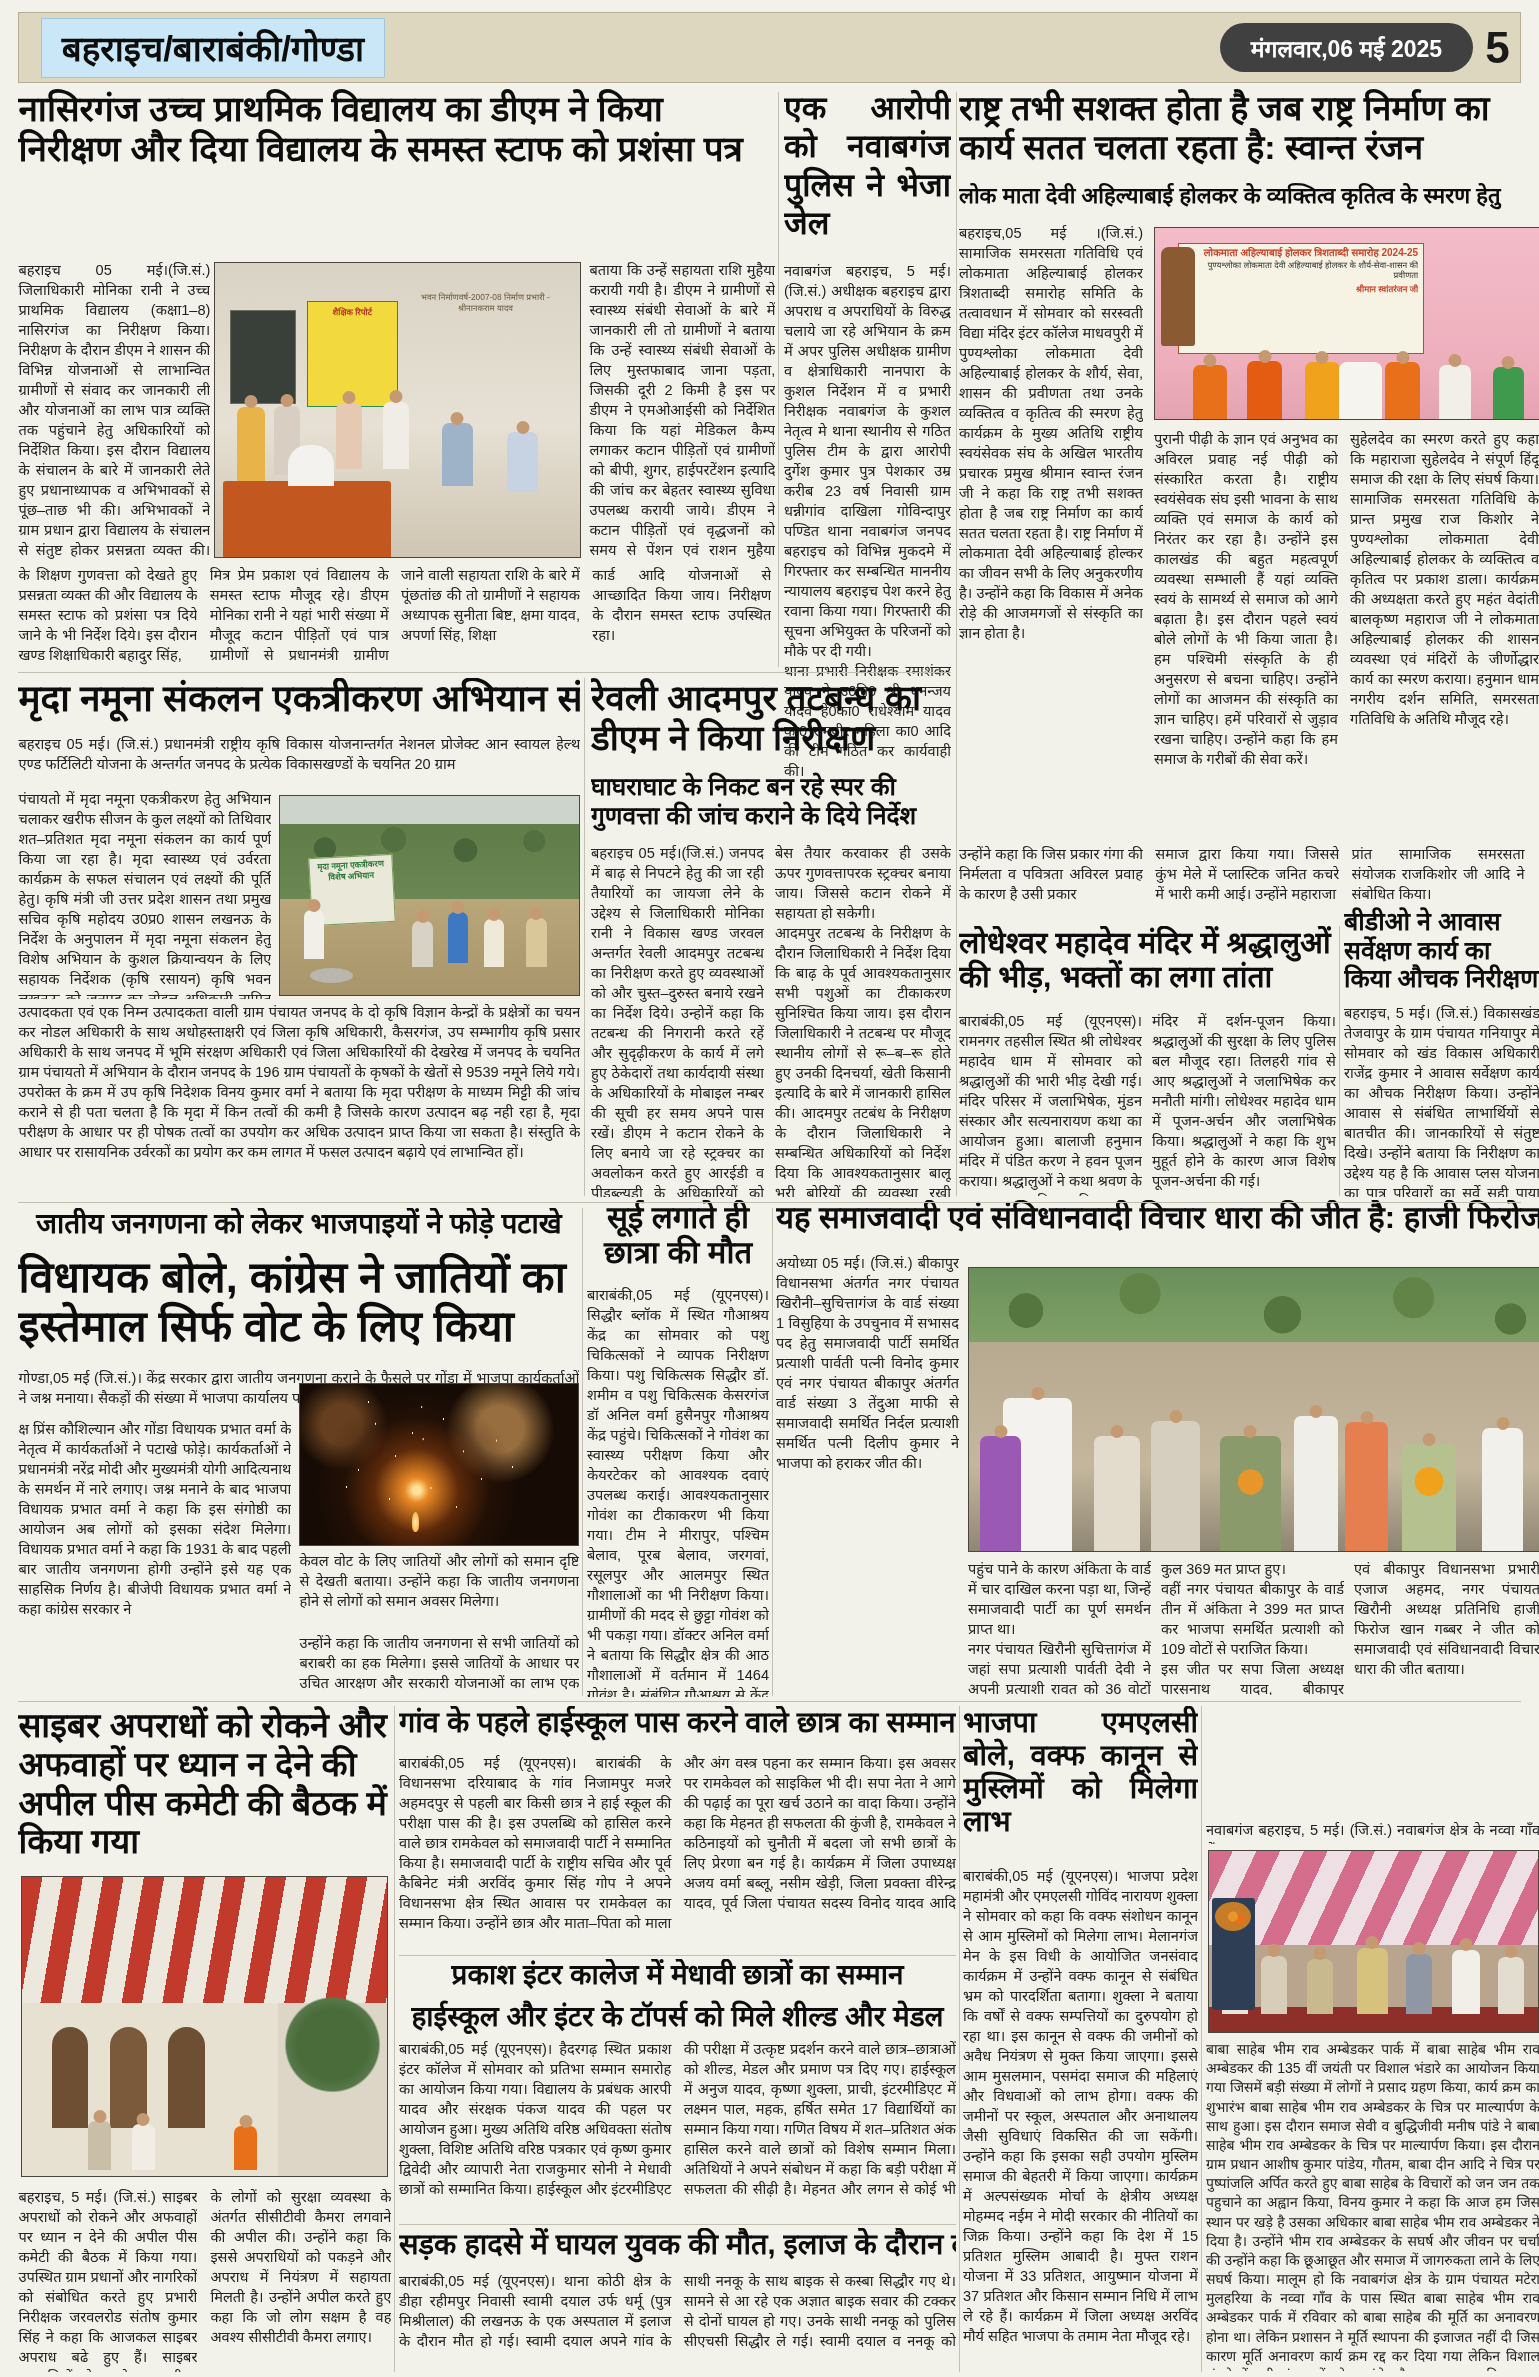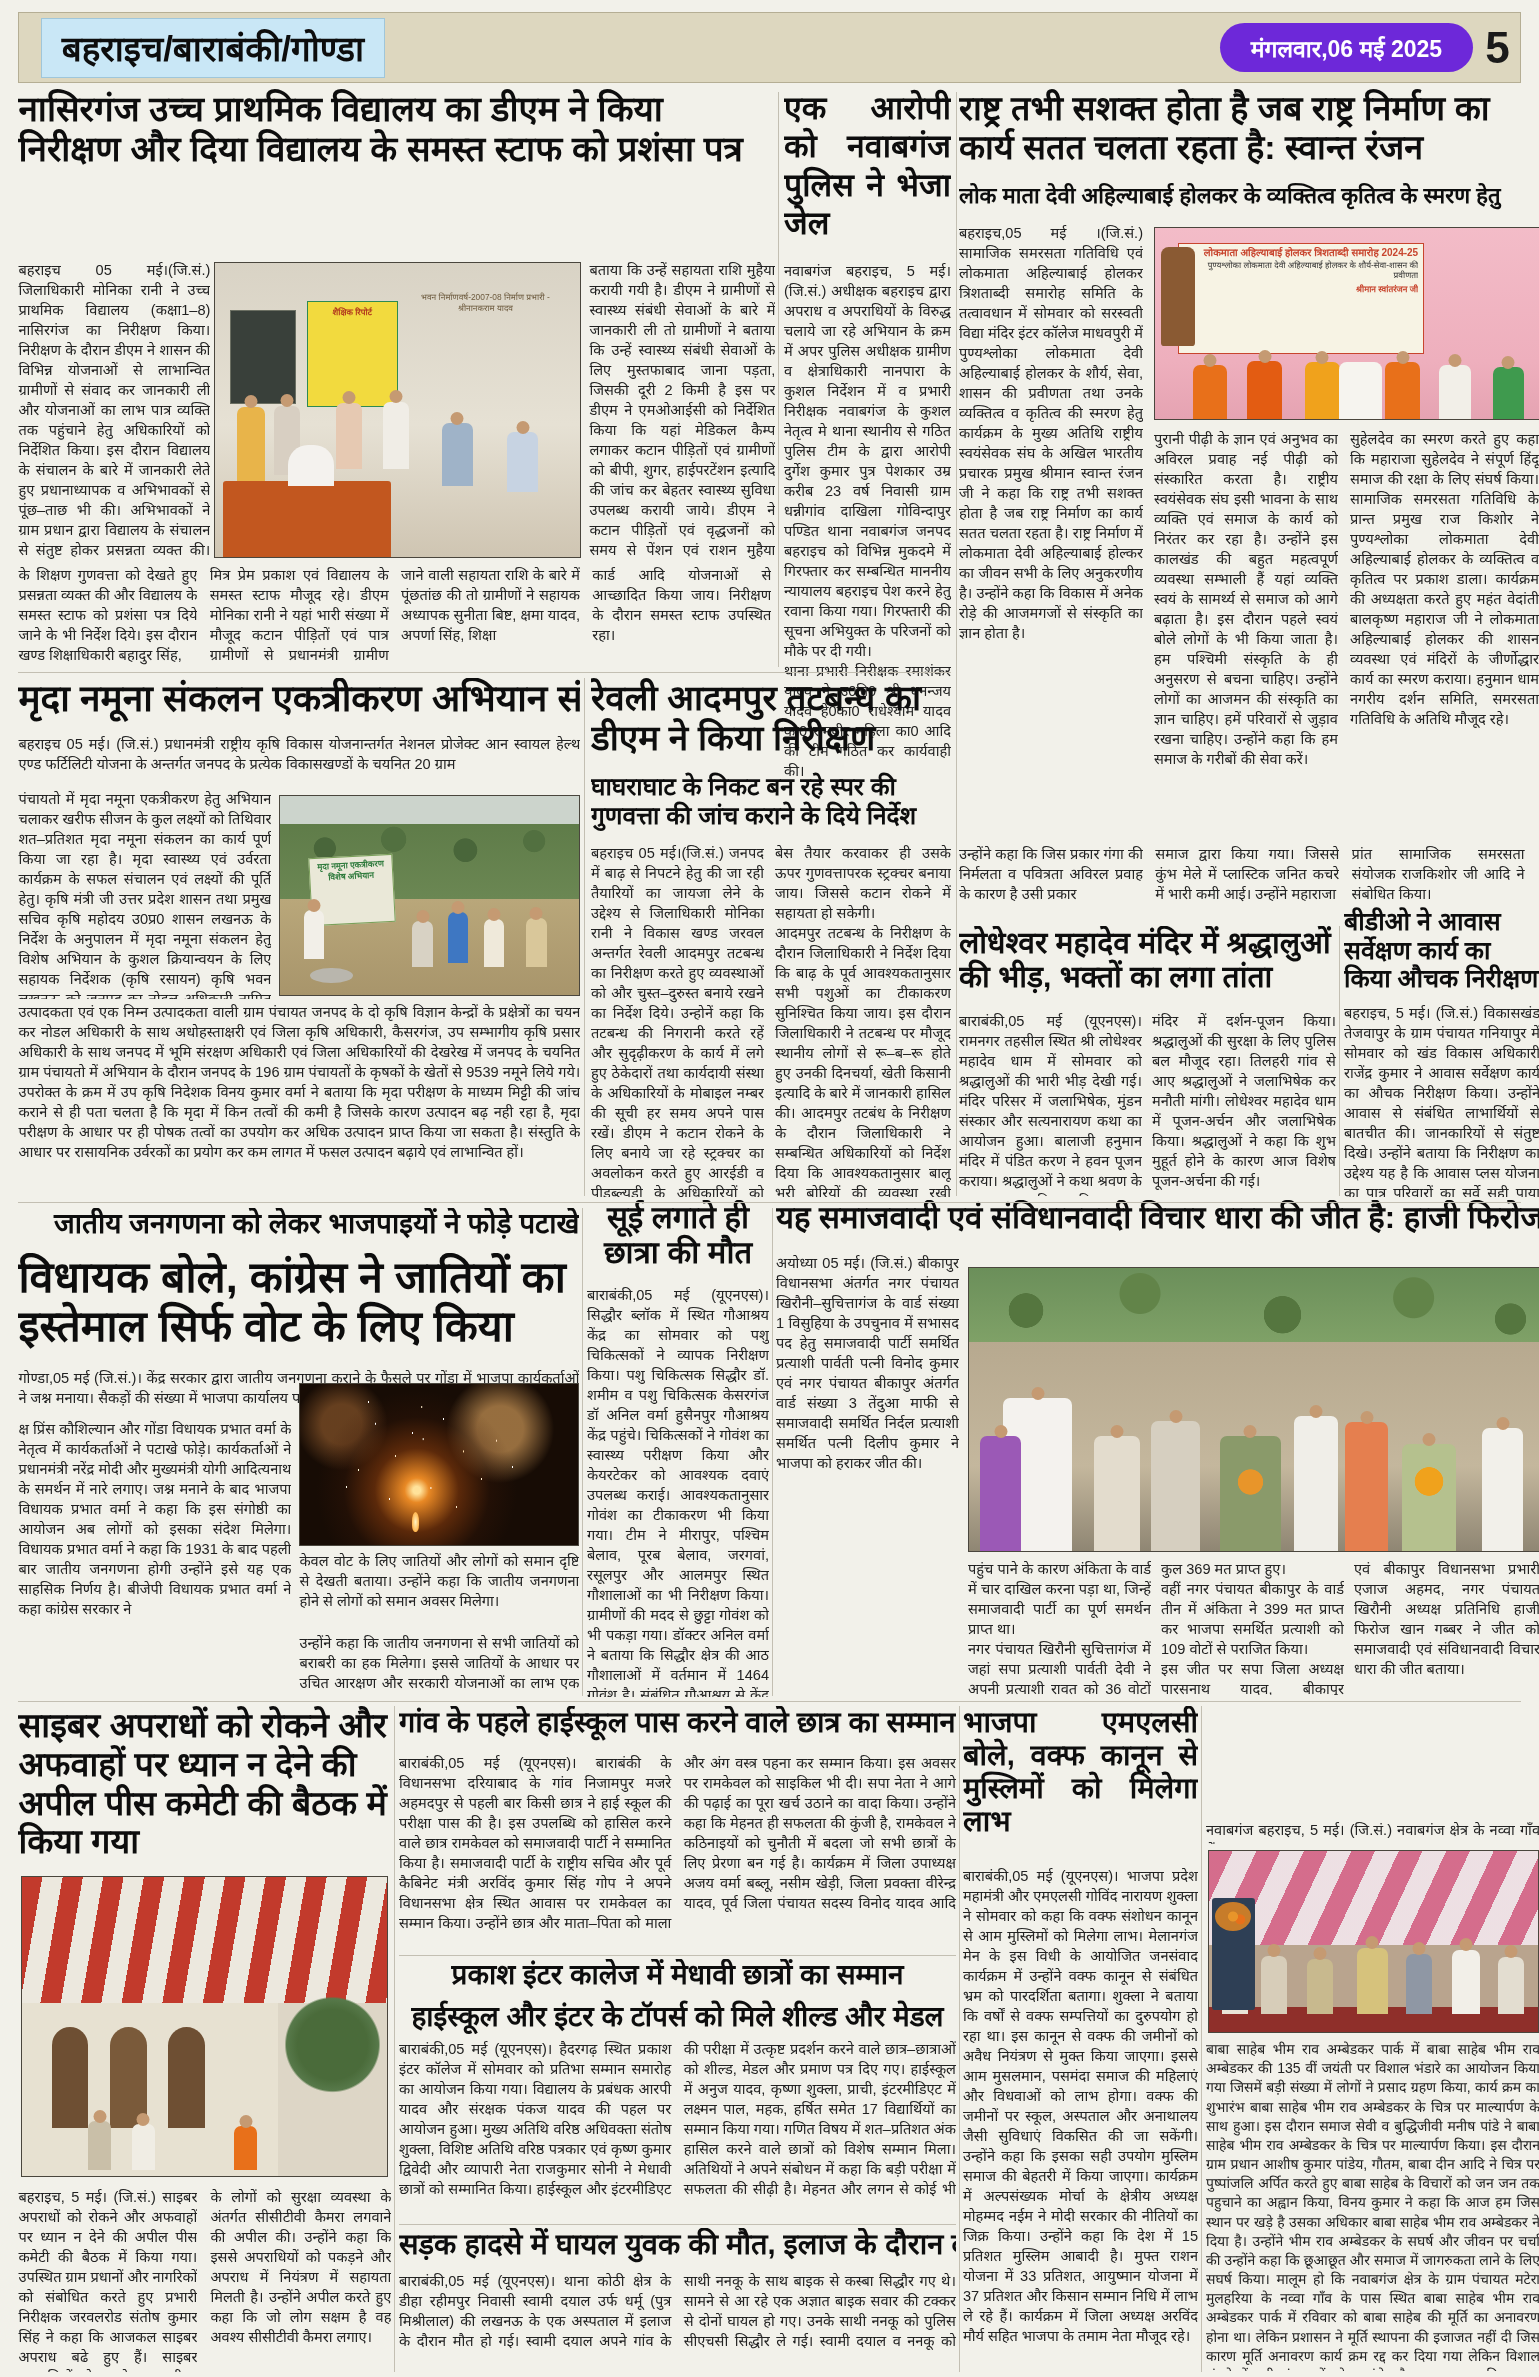--- a/index.html
+++ b/index.html
@@ -13,21 +13,21 @@
   .hl { font-weight: 800; color:#0d0d0d; line-height: 1.14; }
   .bd { font-size: 14.6px; line-height: 1.37; text-align: justify; overflow: hidden; color:#222; }
   .c2 { column-count: 2; column-gap: 12.3px; }
   .photo { position: absolute; border: 0.8px solid #4a463d; overflow: hidden; }
   .fg { position: absolute; border-radius: 7px 7px 0 0; }
   .fg::after { content:""; position:absolute; top:-11.5px; left:50%; transform:translateX(-50%);
     width:13px; height:13px; border-radius:50%; background:#c59a72; }
   .vline { position:absolute; width:0.8px; background:#c3bfb2; }
   .hline { position:absolute; height:0.8px; background:#c3bfb2; }
   .hdrstrip { position:absolute; display:flex; align-items:center; border:0.8px solid #b5ae94; }
-  .badge { background:#6d28d9; color:#fff; border-radius:28px; display:flex; align-items:center; justify-content:center; }
+  .badge { background:#404040; color:#fff; border-radius:28px; display:flex; align-items:center; justify-content:center; }
   .subhl { font-weight:800; color:#0d0d0d; }
   .tinytxt { font-size:8.4px; line-height:1.25; overflow:hidden; }
 </style>
 </head>
 <body>
 
 <div class="page">
 
   <div class="hdrstrip" style="left:18.4px; top:12.3px; width:1503px; height:71px; background:#ddd7bf; padding:0 10.7px;">
     <div style="background:#c9e7f6; border:0.8px solid #9fc6da; height:60px; display:flex; align-items:center; padding:0 20px; margin-left:10.7px;">
@@ -134,21 +134,21 @@
     <div class="bd" style="position:absolute; left:193px; top:86px; width:184px; height:184px;">मंदिर में दर्शन-पूजन किया। श्रद्धालुओं की सुरक्षा के लिए पुलिस बल मौजूद रहा। तिलहरी गांव से आए श्रद्धालुओं ने जलाभिषेक कर मनौती मांगी। लोधेश्वर महादेव धाम में पूजन-अर्चन और जलाभिषेक किया। श्रद्धालुओं ने कहा कि शुभ मुहूर्त होने के कारण आज विशेष पूजन-अर्चना की गई।</div>
   </div>
 
   <div class="art" style="left:1344px; top:907px; width:196px; height:290px;">
 
     <div class="hl" style="font-size:25px; height:90px; overflow:hidden;">बीडीओ ने आवास सर्वेक्षण कार्य का किया औचक निरीक्षण</div>
     <div class="bd" style="position:absolute; left:0; top:97px; width:196px; height:193px;">बहराइच, 5 मई। (जि.सं.) विकासखंड तेजवापुर के ग्राम पंचायत गनियापुर में सोमवार को खंड विकास अधिकारी राजेंद्र कुमार ने आवास सर्वेक्षण कार्य का औचक निरीक्षण किया। उन्होंने आवास से संबंधित लाभार्थियों से बातचीत की। जानकारियों से संतुष्ट दिखे। उन्होंने बताया कि निरीक्षण का उद्देश्य यह है कि आवास प्लस योजना का पात्र परिवारों का सर्वे सही पाया गया है। प्रधानमंत्री आवास योजना ग्रामीण के पात्र परिवारों का सर्वे कराया जा रही है।</div>
   </div>
 
   <div class="art" style="left:18.4px; top:1208px; width:561px; height:488px;">
-    <div class="hl" style="font-size:28px; height:40px; overflow:hidden; text-align:right;">जातीय जनगणना को लेकर भाजपाइयों ने फोड़े पटाखे</div>
+    <div class="hl" style="font-size:28px; height:40px; overflow:hidden; text-align:center;">जातीय जनगणना को लेकर भाजपाइयों ने फोड़े पटाखे</div>
     <div class="hl" style="font-size:43px; line-height:1.15; height:107px; overflow:hidden; margin-top:4.6px;">विधायक बोले, कांग्रेस ने जातियों का इस्तेमाल सिर्फ वोट के लिए किया</div>
     <div class="bd" style="position:absolute; left:0; top:161px; width:561px; height:48px;">गोण्डा,05 मई (जि.सं.)। केंद्र सरकार द्वारा जातीय जनगणना कराने के फैसले पर गोंडा में भाजपा कार्यकर्ताओं ने जश्न मनाया। सैकड़ों की संख्या में भाजपा कार्यालय पर ओबीसी मोर्चा के जिला अध्य</div>
     <div class="bd" style="position:absolute; left:0; top:212px; width:273px; height:276px;">क्ष प्रिंस कौशिल्यान और गोंडा विधायक प्रभात वर्मा के नेतृत्व में कार्यकर्ताओं ने पटाखे फोड़े। कार्यकर्ताओं ने प्रधानमंत्री नरेंद्र मोदी और मुख्यमंत्री योगी आदित्यनाथ के समर्थन में नारे लगाए। जश्न मनाने के बाद भाजपा विधायक प्रभात वर्मा ने कहा कि इस संगोष्ठी का आयोजन अब लोगों को इसका संदेश मिलेगा। विधायक प्रभात वर्मा ने कहा कि 1931 के बाद पहली बार जातीय जनगणना होगी उन्होंने इसे यह एक साहसिक निर्णय है। बीजेपी विधायक प्रभात वर्मा ने कहा कांग्रेस सरकार ने</div>
     <div class="photo" style="left:281px; top:175px; width:280px; height:163px;
            background: radial-gradient(circle at 42% 66%, #ffe29a 0 3.8px, rgba(255,150,40,.9) 12.3px, rgba(160,70,15,.5) 42px, rgba(60,25,8,.3) 73px, transparent 100px),
                        radial-gradient(circle at 72% 28%, rgba(255,190,110,.55) 0 23px, transparent 54px),
                        radial-gradient(circle at 15% 25%, rgba(220,140,70,.4) 0 20px, transparent 46px),
                        #170c05;">
       <div style="position:absolute; left:40%; top:30%; width:1.5px; height:1.5px; background:#fff;
            box-shadow: 10.7px 6.1px 0 #ffe, -17px 23px 0 #fec, 31px -14px 0 #fff, 51px 18.4px 0 #fda, -37px -9.2px 0 #fff, 69px 46px 0 #fec, -54px 37px 0 #ffd, 18.4px 55px 0 #fff, 84px 7.7px 0 #fdb, -23px 66px 0 #fff, 44px 74px 0 #fec, -66px 54px 0 #ffe, 100px 34px 0 #fff, 9.2px -26px 0 #fec, -44px -31px 0 #fff;"></div>

